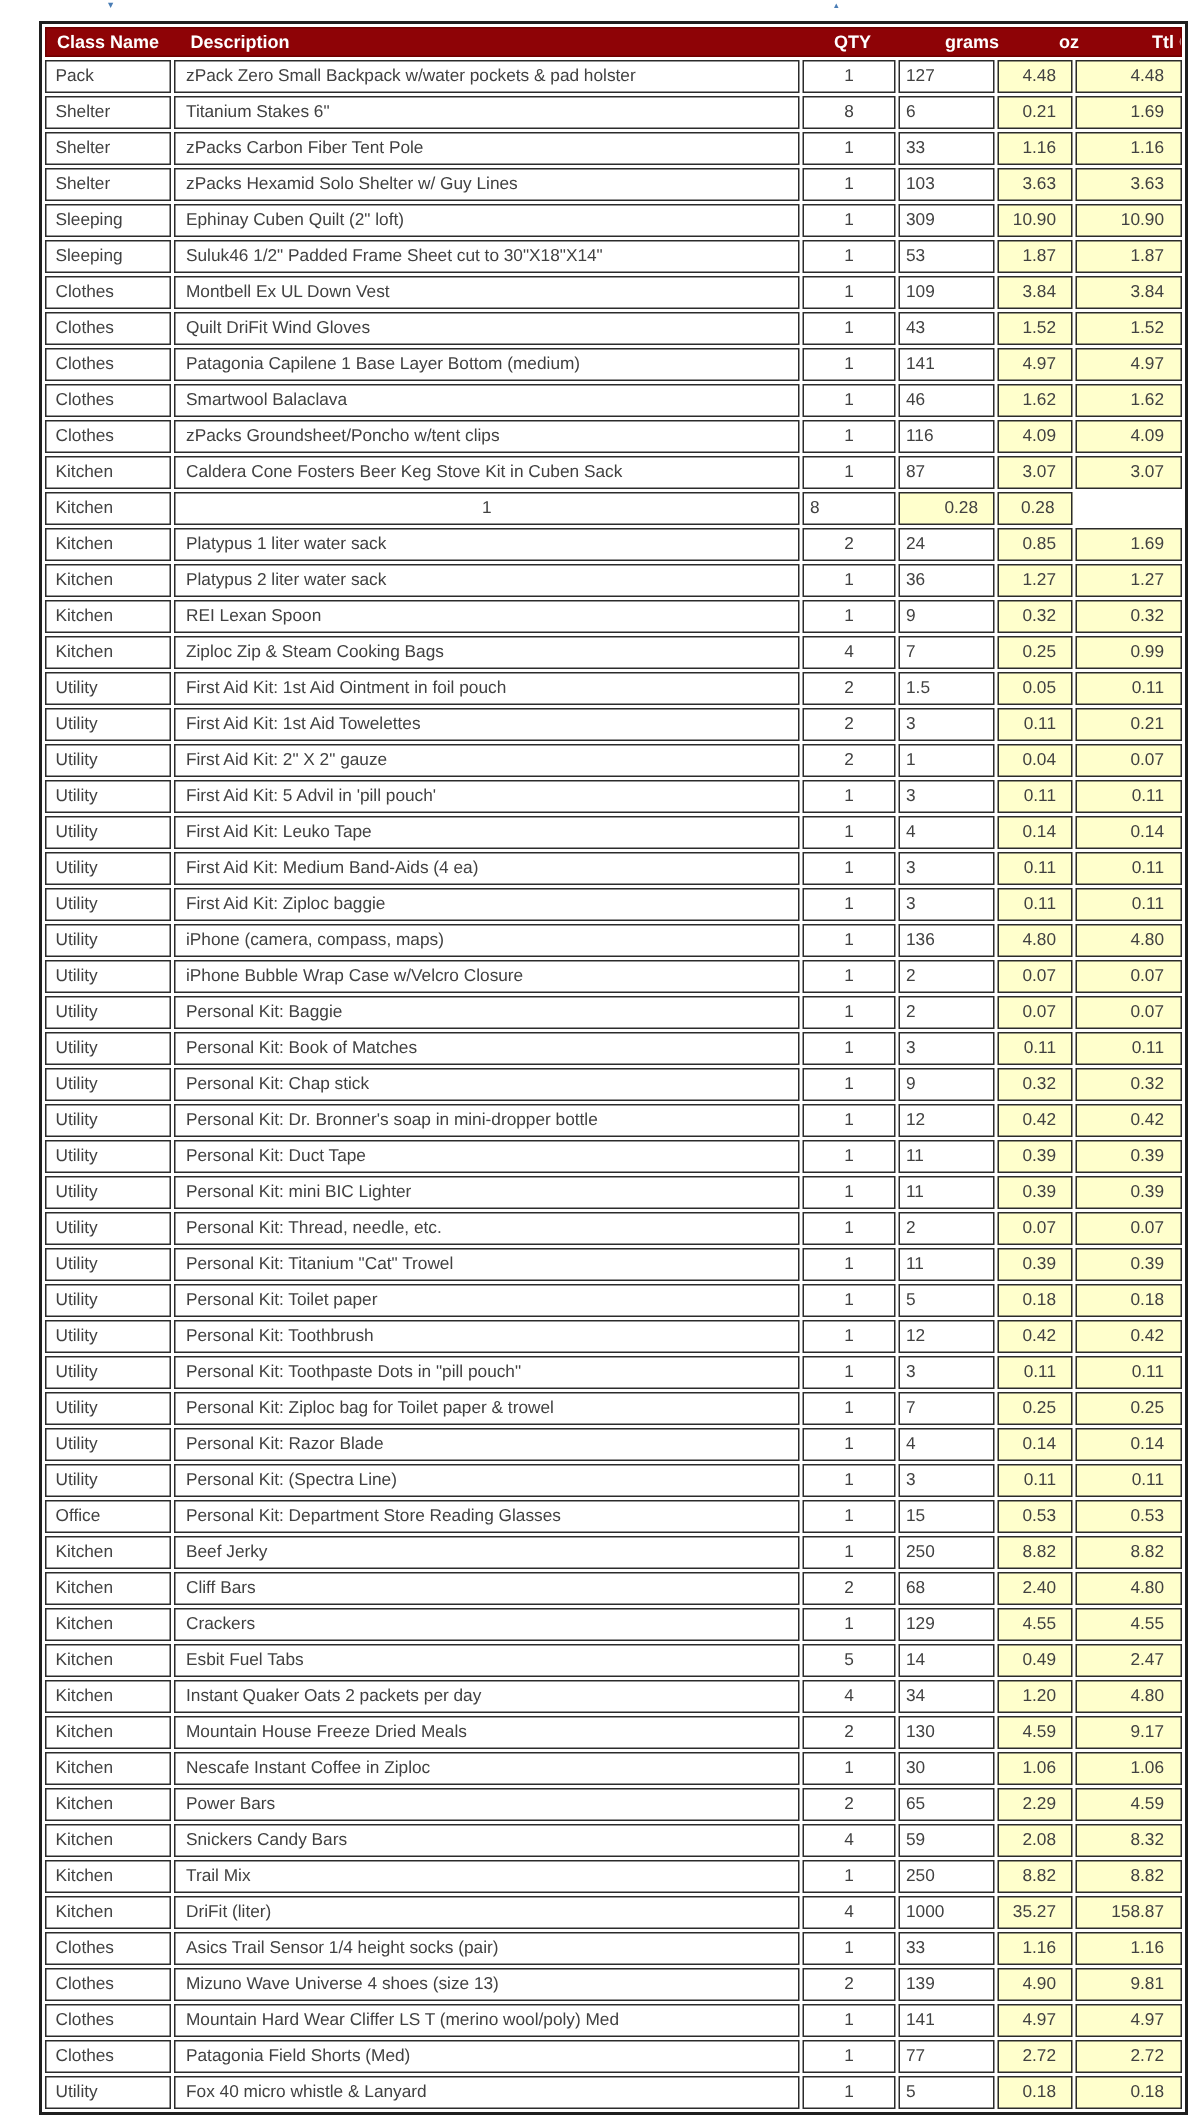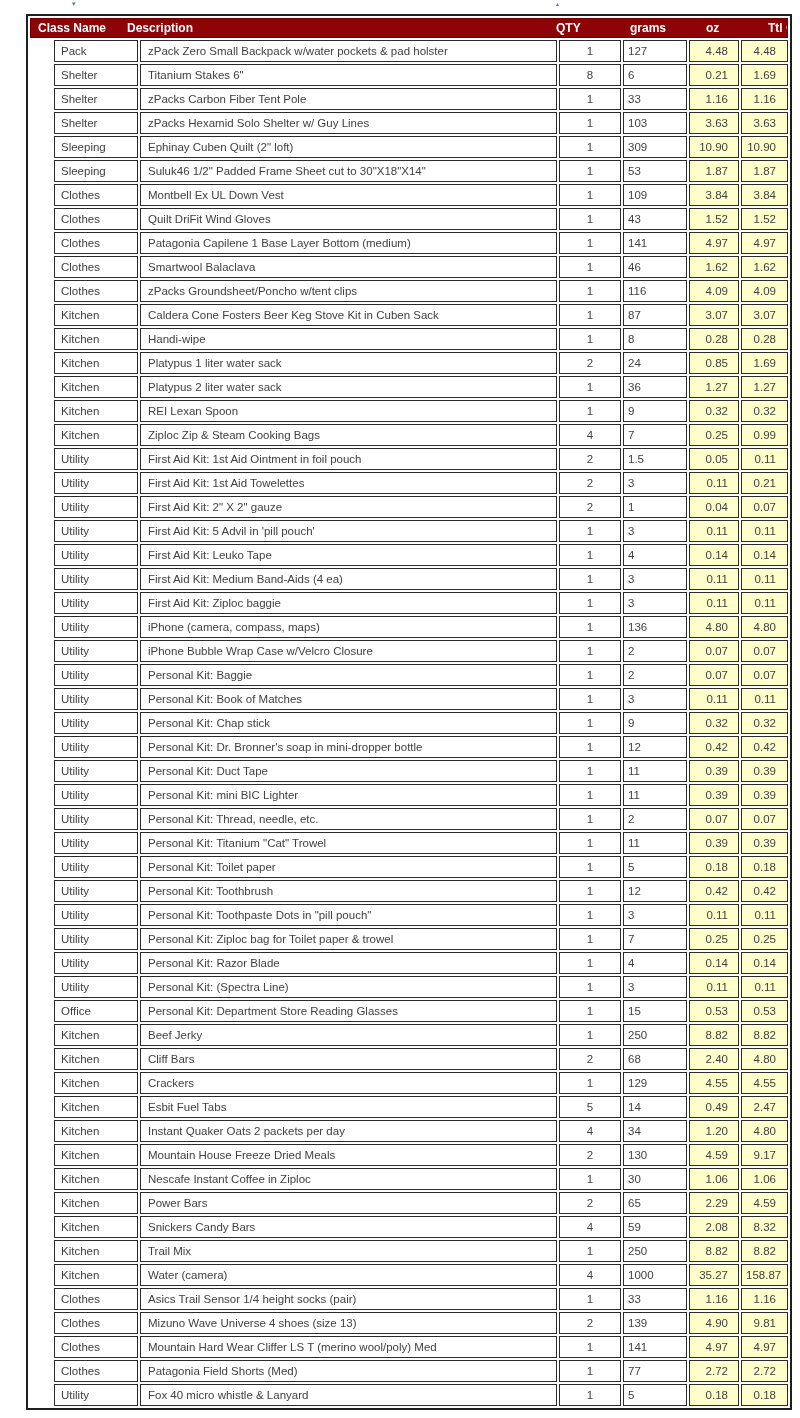--- a/index.html
+++ b/index.html
@@ -57,21 +57,21 @@
   .header-cell{
     color:var(--header-text);
     font-size:12px;
     font-weight:bold;
     line-height:18px;
     white-space:nowrap;
     overflow:hidden;
     text-align:left;
   }
   .header-cell.h-class{text-align:left;padding-left:7px;}
-  .row{margin-top:2px;margin-left:24px;}
+  .row{margin-top:2px;}
   .cell{
     box-sizing:border-box;
     height:22px;
     border:1px solid var(--cell-border);
     background:#ffffff;
     color:var(--body-text);
     font-size:11.5px;
     line-height:20px;
     white-space:nowrap;
     overflow:hidden;
@@ -204,21 +204,20 @@
     <div class="cell c-class">Kitchen</div>
     <div class="cell c-desc">Caldera Cone Fosters Beer Keg Stove Kit in Cuben Sack</div>
     <div class="cell c-qty">1</div>
     <div class="cell c-grams">87</div>
     <div class="cell c-oz hl">3.07</div>
     <div class="cell c-ttl hl">3.07</div>
   </div>
 
   <div class="grid-row row">
     <div class="cell c-class">Kitchen</div>
-    <div class="cell c-desc">Handi-wipe</div>
     <div class="cell c-qty">1</div>
     <div class="cell c-grams">8</div>
     <div class="cell c-oz hl">0.28</div>
     <div class="cell c-ttl hl">0.28</div>
   </div>
 
   <div class="grid-row row">
     <div class="cell c-class">Kitchen</div>
     <div class="cell c-desc">Platypus 1 liter water sack</div>
     <div class="cell c-qty">2</div>
@@ -555,21 +554,21 @@
     <div class="cell c-class">Kitchen</div>
     <div class="cell c-desc">Trail Mix</div>
     <div class="cell c-qty">1</div>
     <div class="cell c-grams">250</div>
     <div class="cell c-oz hl">8.82</div>
     <div class="cell c-ttl hl">8.82</div>
   </div>
 
   <div class="grid-row row">
     <div class="cell c-class">Kitchen</div>
-    <div class="cell c-desc">Water (camera)</div>
+    <div class="cell c-desc">DriFit (liter)</div>
     <div class="cell c-qty">4</div>
     <div class="cell c-grams">1000</div>
     <div class="cell c-oz hl">35.27</div>
     <div class="cell c-ttl hl">158.87</div>
   </div>
 
   <div class="grid-row row">
     <div class="cell c-class">Clothes</div>
     <div class="cell c-desc">Asics Trail Sensor 1/4 height socks (pair)</div>
     <div class="cell c-qty">1</div>

